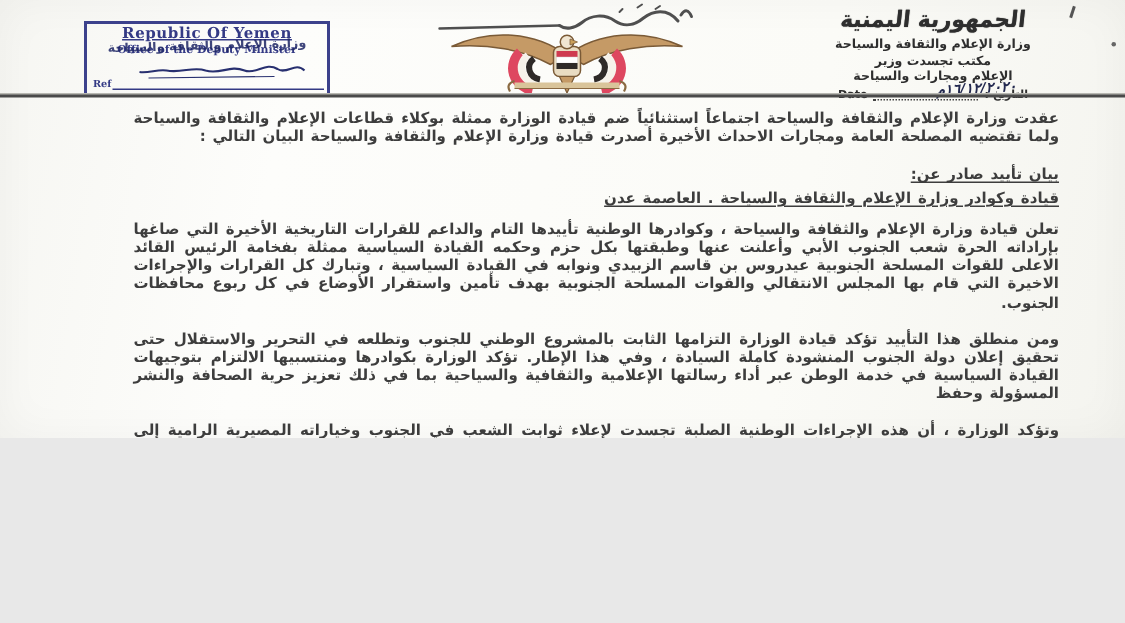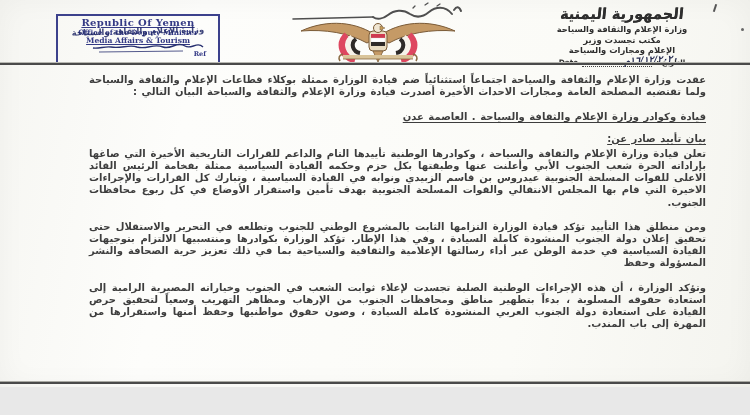--- a/index.html
+++ b/index.html
@@ -1,38 +1,38 @@
 <!DOCTYPE html>
 <html><head>
 <meta charset="utf-8">
 <style>
   html,body{margin:0;padding:0;background:#e8e8e8;}
   .page{
-    position:relative;width:750px;height:387px;overflow:hidden;
+    position:relative;width:750px;height:292px;overflow:hidden;
     background:linear-gradient(100deg,#f6f6f2 0%,#fdfdfb 25%,#fbfbf7 70%,#f4f4ef 100%);
     font-family:"DejaVu Sans",sans-serif;
     box-shadow:inset 0 0 30px rgba(0,0,0,0.04);
   }
   
   .header-rule{position:absolute;top:62px;left:0;width:750px;height:2px;background:#4a4a4a;border-top:1px solid #b8b8b2;}
   .stamp{
     position:absolute;top:14px;left:56px;width:160px;height:46px;
     border:2px solid #3c418c;color:#343a85;text-align:center;
     font-family:"DejaVu Serif",serif;font-weight:bold;line-height:1.15;
   }
   .stamp .s1{font-size:10px;text-decoration:underline;margin-top:1px;letter-spacing:.4px;}
   .stamp .s2{font-size:7.3px;text-align:center;}
   .stamp .s3{font-size:7.6px;text-decoration:underline;}
   .stamp .overlay-ar{
     position:absolute;top:11px;right:3px;left:3px;direction:rtl;
     font-family:"DejaVu Sans",sans-serif;font-size:8.5px;font-weight:bold;
     color:#1f2766;opacity:.85;transform:rotate(-1.5deg);pointer-events:none;white-space:nowrap;overflow:hidden;
   }
   .stamp .hand{position:absolute;left:5px;top:24px;}
-  .stamp .ref-row{position:absolute;bottom:2px;left:4px;right:12px;display:flex;align-items:flex-end;gap:1px;font-size:6.5px;flex-direction:column;}
+  .stamp .ref-row{position:absolute;bottom:2px;left:4px;right:2px;display:flex;align-items:flex-end;gap:1px;font-size:6.5px;}
   .stamp .ref-line{flex:1;border-bottom:1px solid #343a85;height:6px;}
   .emblem{position:absolute;top:1px;left:287px;width:182px;height:62px;}
   .letterhead{
     position:absolute;top:6px;right:26px;width:204px;text-align:center;
     direction:rtl;color:#2e2e2e;font-weight:bold;
   }
   .letterhead .callig{font-size:14.5px;transform:skewX(-6deg) scaleY(1.05);text-shadow:0 0 .6px #2e2e2e;margin-bottom:2px;}
   .letterhead .lh-line{font-size:8.4px;line-height:10.5px;}
   .date-row{position:relative;display:flex;align-items:flex-end;justify-content:center;gap:4px;font-size:7.4px;margin-top:2px;direction:rtl;}
   .date-row .leader{width:70px;border-bottom:1.2px dotted #444;height:7px;}
@@ -63,21 +63,20 @@
 <body>
 
 <div class="page">
 
   <div class="noise-mark1"></div>
   <div class="noise-mark2"></div>
 
   <div class="stamp">
     <div class="s1">Republic Of Yemen</div>
     <div class="s2">Office of the Deputy Minister</div>
-    <div class="s3">Media Affairs &amp; Tourism</div>
     <div class="overlay-ar">وزارة الإعلام والثقافة والسياحة</div>
     <svg class="hand" width="150" height="14" viewBox="0 0 150 14">
       <path d="M140,7 c-6,-6 -12,3 -18,-1 c-8,-5 -14,4 -22,1 c-10,-4 -16,3 -26,0 c-8,-3 -16,2 -26,0 c-6,-1 -12,2 -18,1" stroke="#283070" fill="none" stroke-width="1.4"></path>
       <path d="M120,11 l-84,1" stroke="#283070" fill="none" stroke-width="0.8"></path>
     </svg>
     <div class="ref-row">
       <span>Ref</span>
       <span class="ref-line"></span>
     </div>
   </div>
@@ -123,22 +122,22 @@
       <span class="leader"></span>
       <span class="date-hand">١٦/١٢/٢٠٢٠م</span>
       <span dir="ltr">Date</span>
     </div>
   </div>
 
   <div class="header-rule"></div>
 
   <div class="body-block">
     <p class="para p1">عقدت وزارة الإعلام والثقافة والسياحة اجتماعاً استثنائياً ضم قيادة الوزارة ممثلة بوكلاء قطاعات الإعلام والثقافة والسياحة ولما تقتضيه المصلحة العامة ومجارات الاحداث الأخيرة أصدرت قيادة وزارة الإعلام والثقافة والسياحة البيان التالي :</p>
+    <p class="heading">بيان تأييد صادر عن:</p>
     <p class="heading h2">قيادة وكوادر وزارة الإعلام والثقافة والسياحة . العاصمة عدن</p>
-    <p class="heading">بيان تأييد صادر عن:</p>
     <p class="para">تعلن قيادة وزارة الإعلام والثقافة والسياحة ، وكوادرها الوطنية تأييدها التام والداعم للقرارات التاريخية الأخيرة التي صاغها بإراداته الحرة شعب الجنوب الأبي وأعلنت عنها وطبقتها بكل حزم وحكمه القيادة السياسية ممثلة بفخامة الرئيس القائد الاعلى للقوات المسلحة الجنوبية عيدروس بن قاسم الزبيدي ونوابه في القيادة السياسية ، وتبارك كل القرارات والإجراءات الاخيرة التي قام بها المجلس الانتقالي والقوات المسلحة الجنوبية بهدف تأمين واستقرار الأوضاع في كل ربوع محافظات الجنوب.</p>
     <p class="para">ومن منطلق هذا التأييد تؤكد قيادة الوزارة التزامها الثابت بالمشروع الوطني للجنوب وتطلعه في التحرير والاستقلال حتى تحقيق إعلان دولة الجنوب المنشودة كاملة السيادة ، وفي هذا الإطار. تؤكد الوزارة بكوادرها ومنتسبيها الالتزام بتوجيهات القيادة السياسية في خدمة الوطن عبر أداء رسالتها الإعلامية والثقافية والسياحية بما في ذلك تعزيز حرية الصحافة والنشر المسؤولة وحفظ</p>
     <p class="para">وتؤكد الوزارة ، أن هذه الإجراءات الوطنية الصلبة تجسدت لإعلاء ثوابت الشعب في الجنوب وخياراته المصيرية الرامية إلى استعادة حقوقه المسلوبة ، بدءاً بتطهير مناطق ومحافظات الجنوب من الإرهاب ومظاهر التهريب وسعياً لتحقيق حرص القيادة على استعادة دولة الجنوب العربي المنشودة كاملة السيادة ، وصون حقوق مواطنيها وحفظ أمنها واستقرارها من المهرة إلى باب المندب.</p>
   </div>
 
   <div class="footer-rule"></div>
   <div class="footer">
     <span>الجمهورية اليمنية</span>
     <span>ــ</span>
     <span>عدن</span>

